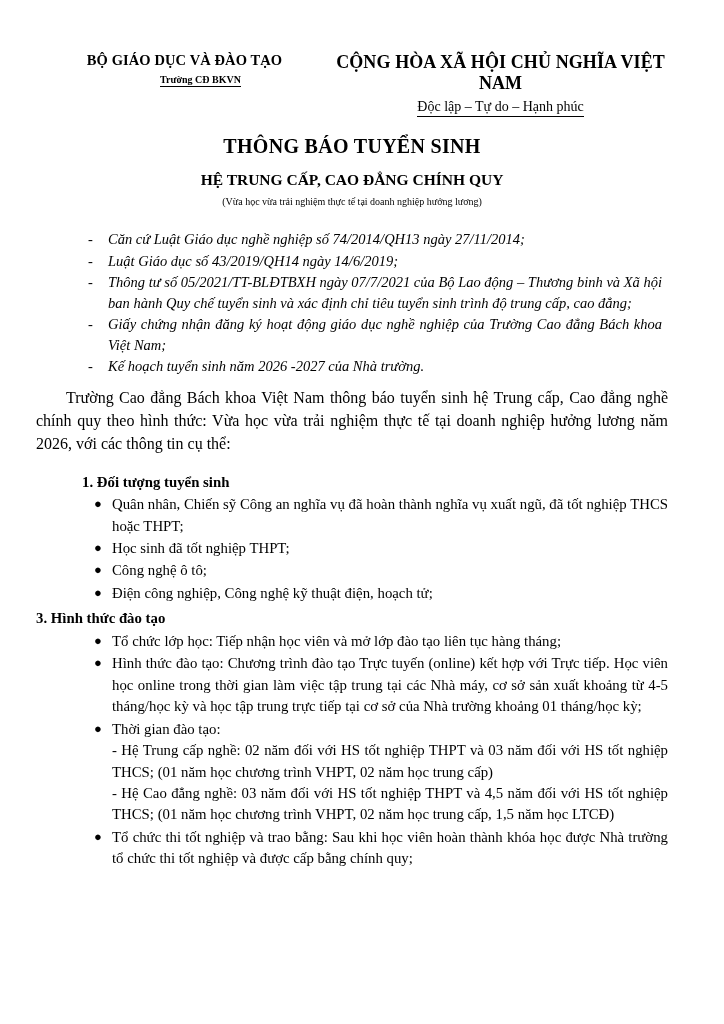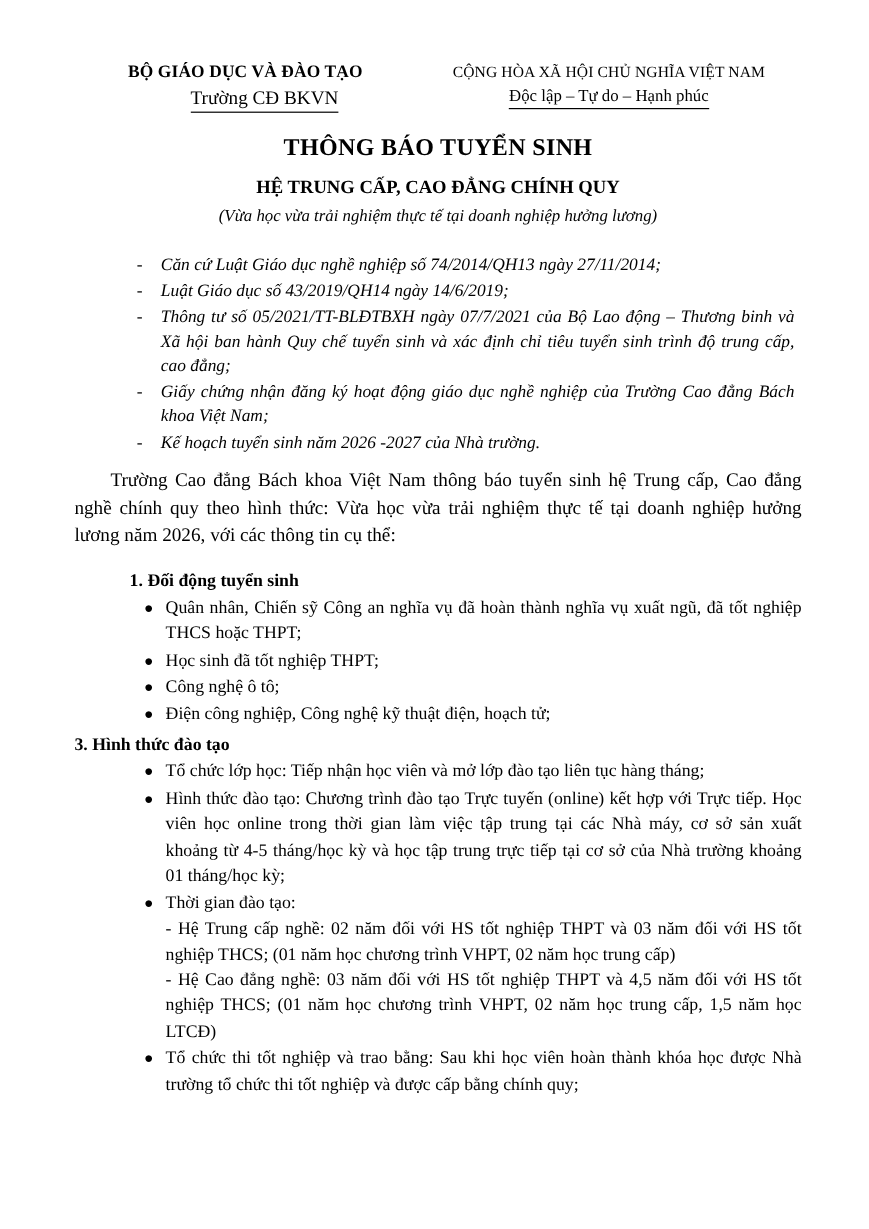--- a/index.html
+++ b/index.html
@@ -11,21 +11,21 @@
     width: 724px;
     height: 1024px;
     font-family: "Liberation Serif", serif;
     color: #000000;
     overflow: hidden;
   }
   .page {
     width: 724px;
     height: 977px;
     box-sizing: border-box;
-    padding: 52px 56px 20px 62px;
+    padding: 52px 56px 20px 36px;
     position: relative;
   }
   .header {
     display: flex;
     flex-direction: row;
     justify-content: space-between;
     align-items: flex-start;
     margin-bottom: 6px;
   }
   .header-left {
@@ -35,31 +35,31 @@
   .header-right {
     width: 53%;
     text-align: center;
   }
   .hl-line1 {
     font-weight: bold;
     font-size: 14.5px;
     letter-spacing: 0.1px;
   }
   .hl-line2 {
-    font-weight: normal;
-    font-size: 16px;
+    font-weight: bold;
+    font-size: 10px;
     margin-top: 5px;
     display: inline-block;
     border-bottom: 1.2px solid #000;
     padding-bottom: 1px;
     margin-left: 32px;
   }
   .hr-line1 {
-    font-weight: normal;
-    font-size: 13px;
+    font-weight: bold;
+    font-size: 18px;
     letter-spacing: 0.1px;
   }
   .hr-line2 {
     font-weight: normal;
     font-size: 14px;
     margin-top: 5px;
     display: inline-block;
     border-bottom: 1.2px solid #000;
     padding-bottom: 1px;
   }
@@ -71,23 +71,22 @@
     font-weight: bold;
     font-size: 20px;
     letter-spacing: 0.3px;
   }
   .sub-title {
     font-weight: bold;
     font-size: 15.5px;
     margin-top: 13px;
   }
   .sub-title2 {
-    font-size: 14px;
+    font-size: 10px;
     margin-top: 7px;
-    font-style: italic;
   }
   .legal-list {
     margin: 22px 0 0 0;
     padding: 0;
     list-style: none;
   }
   .legal-item {
     font-style: italic;
     font-size: 14.5px;
     line-height: 1.42;
@@ -192,21 +191,21 @@
     <li class="legal-item">
       <span class="legal-dash">-</span>
       <span class="legal-text">Kế hoạch tuyển sinh năm 2026 -2027 của Nhà trường.</span>
     </li>
   </ul>
 
   <p class="intro-para">Trường Cao đẳng Bách khoa Việt Nam thông báo tuyển sinh hệ Trung cấp, Cao đẳng nghề chính quy theo hình thức: Vừa học vừa trải nghiệm thực tế tại doanh nghiệp hưởng lương năm 2026, với các thông tin cụ thể:</p>
 
   <div class="section-head-num section-head-ordered">
     <span>1.</span>
-    <span>Đối động tuyển sinh</span>
+    <span>Đối tượng tuyển sinh</span>
   </div>
   <ul class="bullet-list">
     <li class="bullet-item">
       <span class="bullet-dot">●</span>
       <span class="bullet-body">Quân nhân, Chiến sỹ Công an nghĩa vụ đã hoàn thành nghĩa vụ xuất ngũ, đã tốt nghiệp THCS hoặc THPT;</span>
     </li>
     <li class="bullet-item">
       <span class="bullet-dot">●</span>
       <span class="bullet-body">Học sinh đã tốt nghiệp THPT;</span>
     </li>

